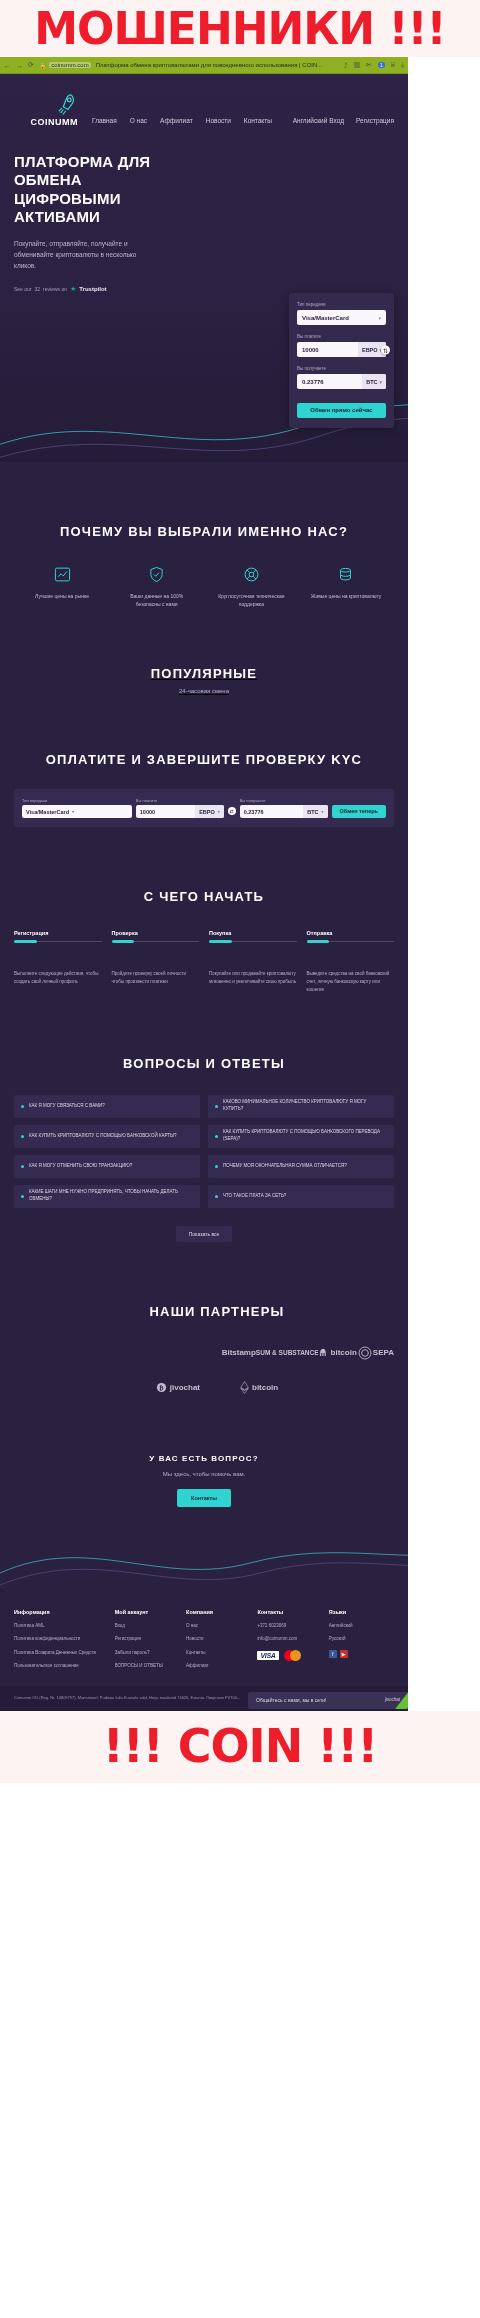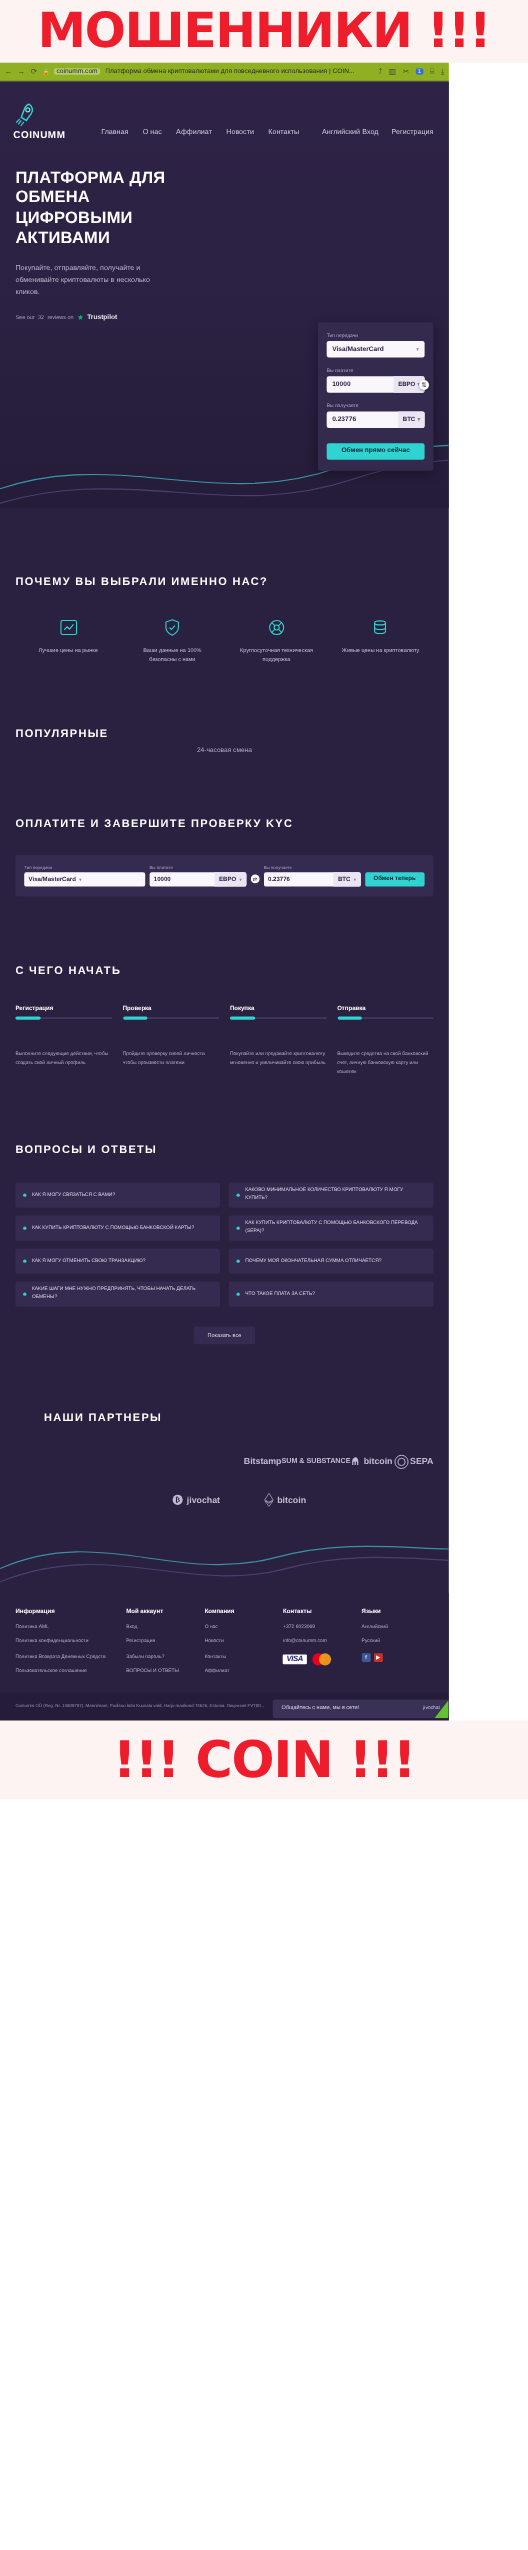--- a/index.html
+++ b/index.html
@@ -60,21 +60,21 @@
   .hero-swoosh {
     position: absolute; left: -10px; bottom: -8px; width: 500px; height: 90px;
     pointer-events: none;
   }
 
   .nav {
     display: flex; align-items: flex-end;
     padding: 18px 10px 0 12px;
     position: relative; z-index: 5;
   }
-  .logo { display: flex; flex-direction: column; align-items: flex-start; width: 66px; }
+  .logo { display: flex; flex-direction: column; align-items: flex-end; width: 66px; }
   .logo-mark { width: 22px; height: 24px; display: block; }
   .logo-text {
     font-size: 9px; font-weight: bold; color: #fff; letter-spacing: .5px; margin-top: 1px;
   }
   .nav-links { display: flex; gap: 13px; margin-left: 14px; padding-bottom: 3px; }
   .nav-links a, .nav-right a {
     color: #cfc9dd; font-size: 6.5px; text-decoration: none; white-space: nowrap;
   }
   .nav-right { display: flex; gap: 12px; margin-left: auto; padding-bottom: 3px; padding-right: 4px; }
   .nav-lang { display: flex; gap: 2px; }
@@ -118,33 +118,33 @@
     box-shadow: 0 1px 2px rgba(0,0,0,.35);
   }
   .ex-btn {
     margin-top: 4px; background: #2fd4d0; color: #123; font-size: 6px; font-weight: bold;
     border: 0; border-radius: 2px; width: 100%; height: 15px; cursor: pointer;
   }
 
   
   .sec { padding: 0 14px; position: relative; z-index: 3; }
   .sec-title {
-    color: #fff; font-size: 10px; font-weight: bold;
+    text-align: center; color: #fff; font-size: 13px; font-weight: bold;
     letter-spacing: 1.2px; text-transform: uppercase;
   }
   .sec-sub { text-align: center; color: #b6aec9; font-size: 6px; margin-top: 7px; }
 
   .why { padding-top: 62px; }
   .why-grid { display: flex; justify-content: space-between; margin-top: 26px; padding: 0 8px; }
   .why-item { width: 22%; text-align: center; }
   .why-icon { height: 20px; display: flex; align-items: center; justify-content: center; }
   .why-icon svg { width: 17px; height: 17px; }
   .why-text { font-size: 5px; color: #c2bbd3; line-height: 1.65; margin-top: 7px; padding: 0 2px; }
 
-  .popular { padding-top: 58px; }
+  .popular { padding-top: 58px; text-decoration: underline; }
 
   .kyc { padding-top: 58px; }
   .kyc-bar {
     margin-top: 22px; background: #352b50; border-radius: 3px;
     padding: 9px 8px; display: flex; align-items: center; gap: 4px;
   }
   .kyc-col { display: flex; flex-direction: column; }
   .kyc-lab { font-size: 4px; color: #b0a7c6; margin-bottom: 2px; }
   .kyc-input {
     background: #faf7fc; border-radius: 2px; height: 13px; display: flex; align-items: center;
@@ -526,20 +526,25 @@
         <span class="partner">
           <svg width="9" height="13" viewBox="0 0 16 24">
               <path d="M8 1l7 11-7 4-7-4z" fill="none" stroke="#cfc9dd" stroke-width="1.1"></path>
               <path d="M8 17.5l7-4-7 9.5-7-9.5z" fill="none" stroke="#cfc9dd" stroke-width="1.1"></path>
             </svg>
           <span>bitcoin</span>
         </span>
       </div>
     </div>
 
+    <div class="sec cta">
+      <h3>У ВАС ЕСТЬ ВОПРОС?</h3>
+      <p>Мы здесь, чтобы помочь вам.</p>
+      <button class="cta-btn">Контакты</button>
+    </div>
 
     <div class="wave-wrap">
       <svg width="480" height="72" viewBox="0 0 480 72">
         <path d="M0,50 C90,10 160,64 250,40 C340,16 410,44 480,26" fill="none" stroke="#3fb8c4" stroke-width="1" opacity=".75"></path>
         <path d="M0,62 C100,22 170,74 260,50 C350,26 420,54 480,38" fill="none" stroke="#6a5fa0" stroke-width="1" opacity=".5"></path>
       </svg>
     </div>
 
     <div class="footer">
       <div class="f-col wide">

